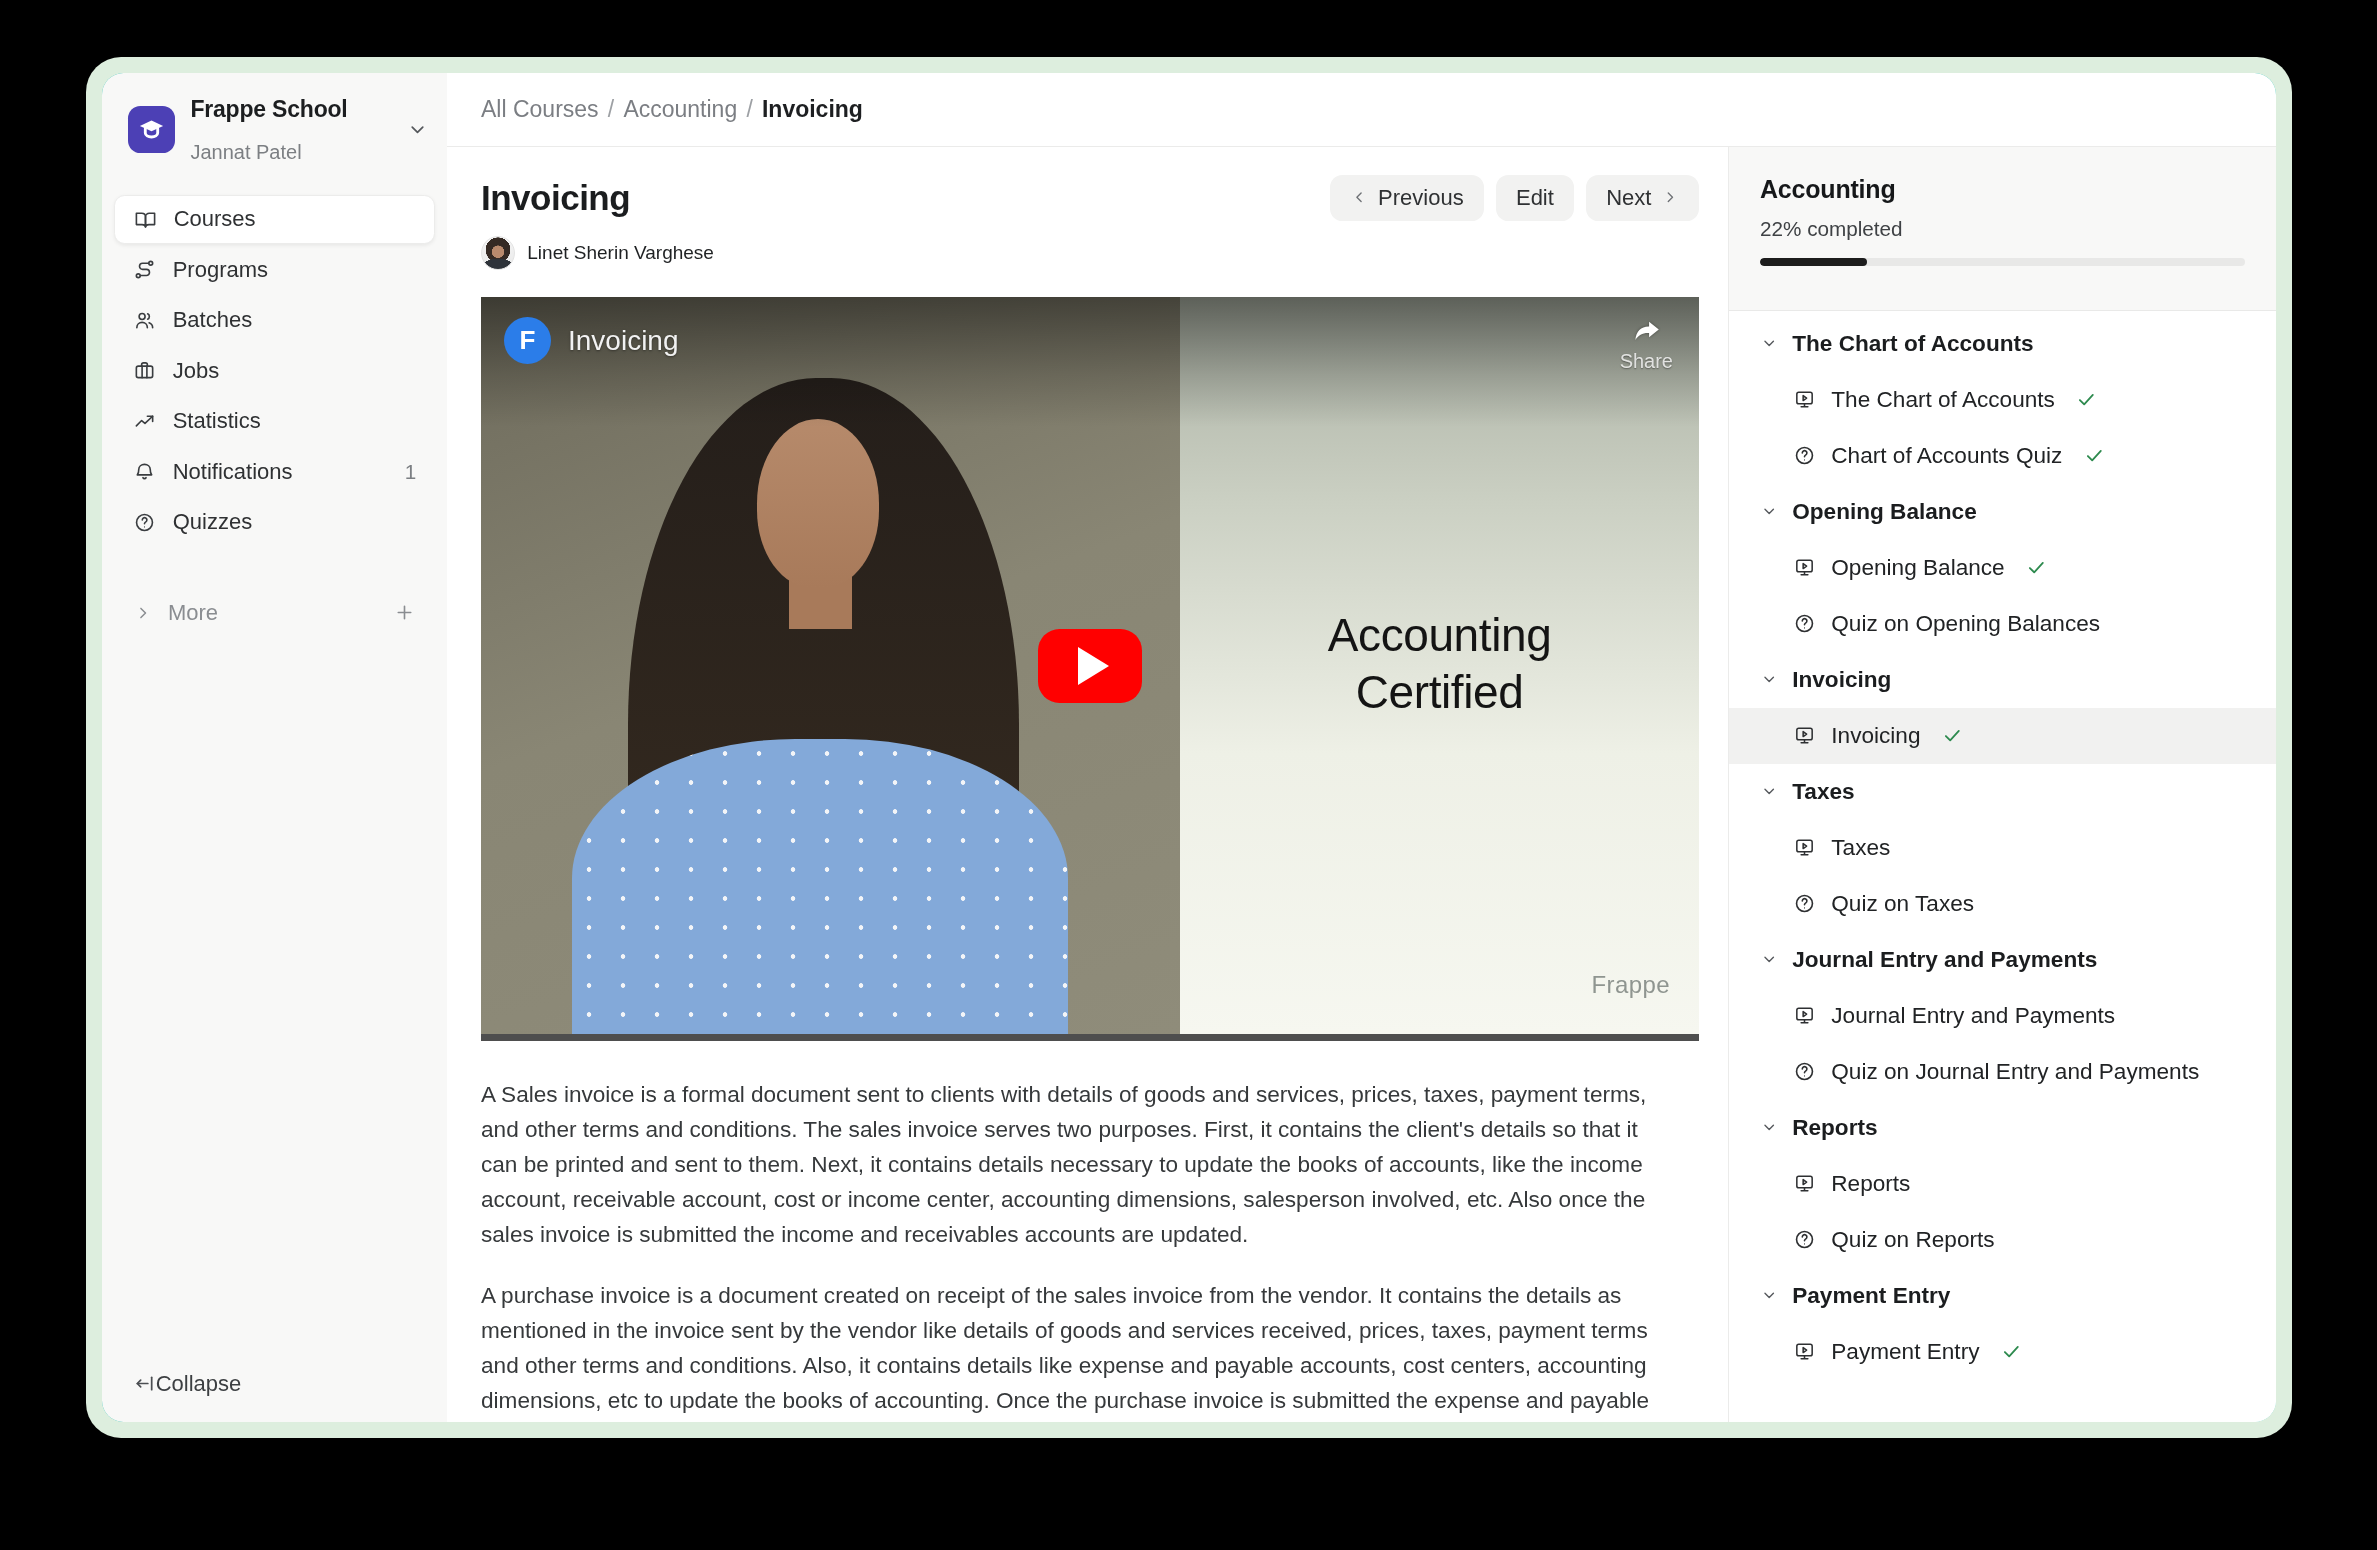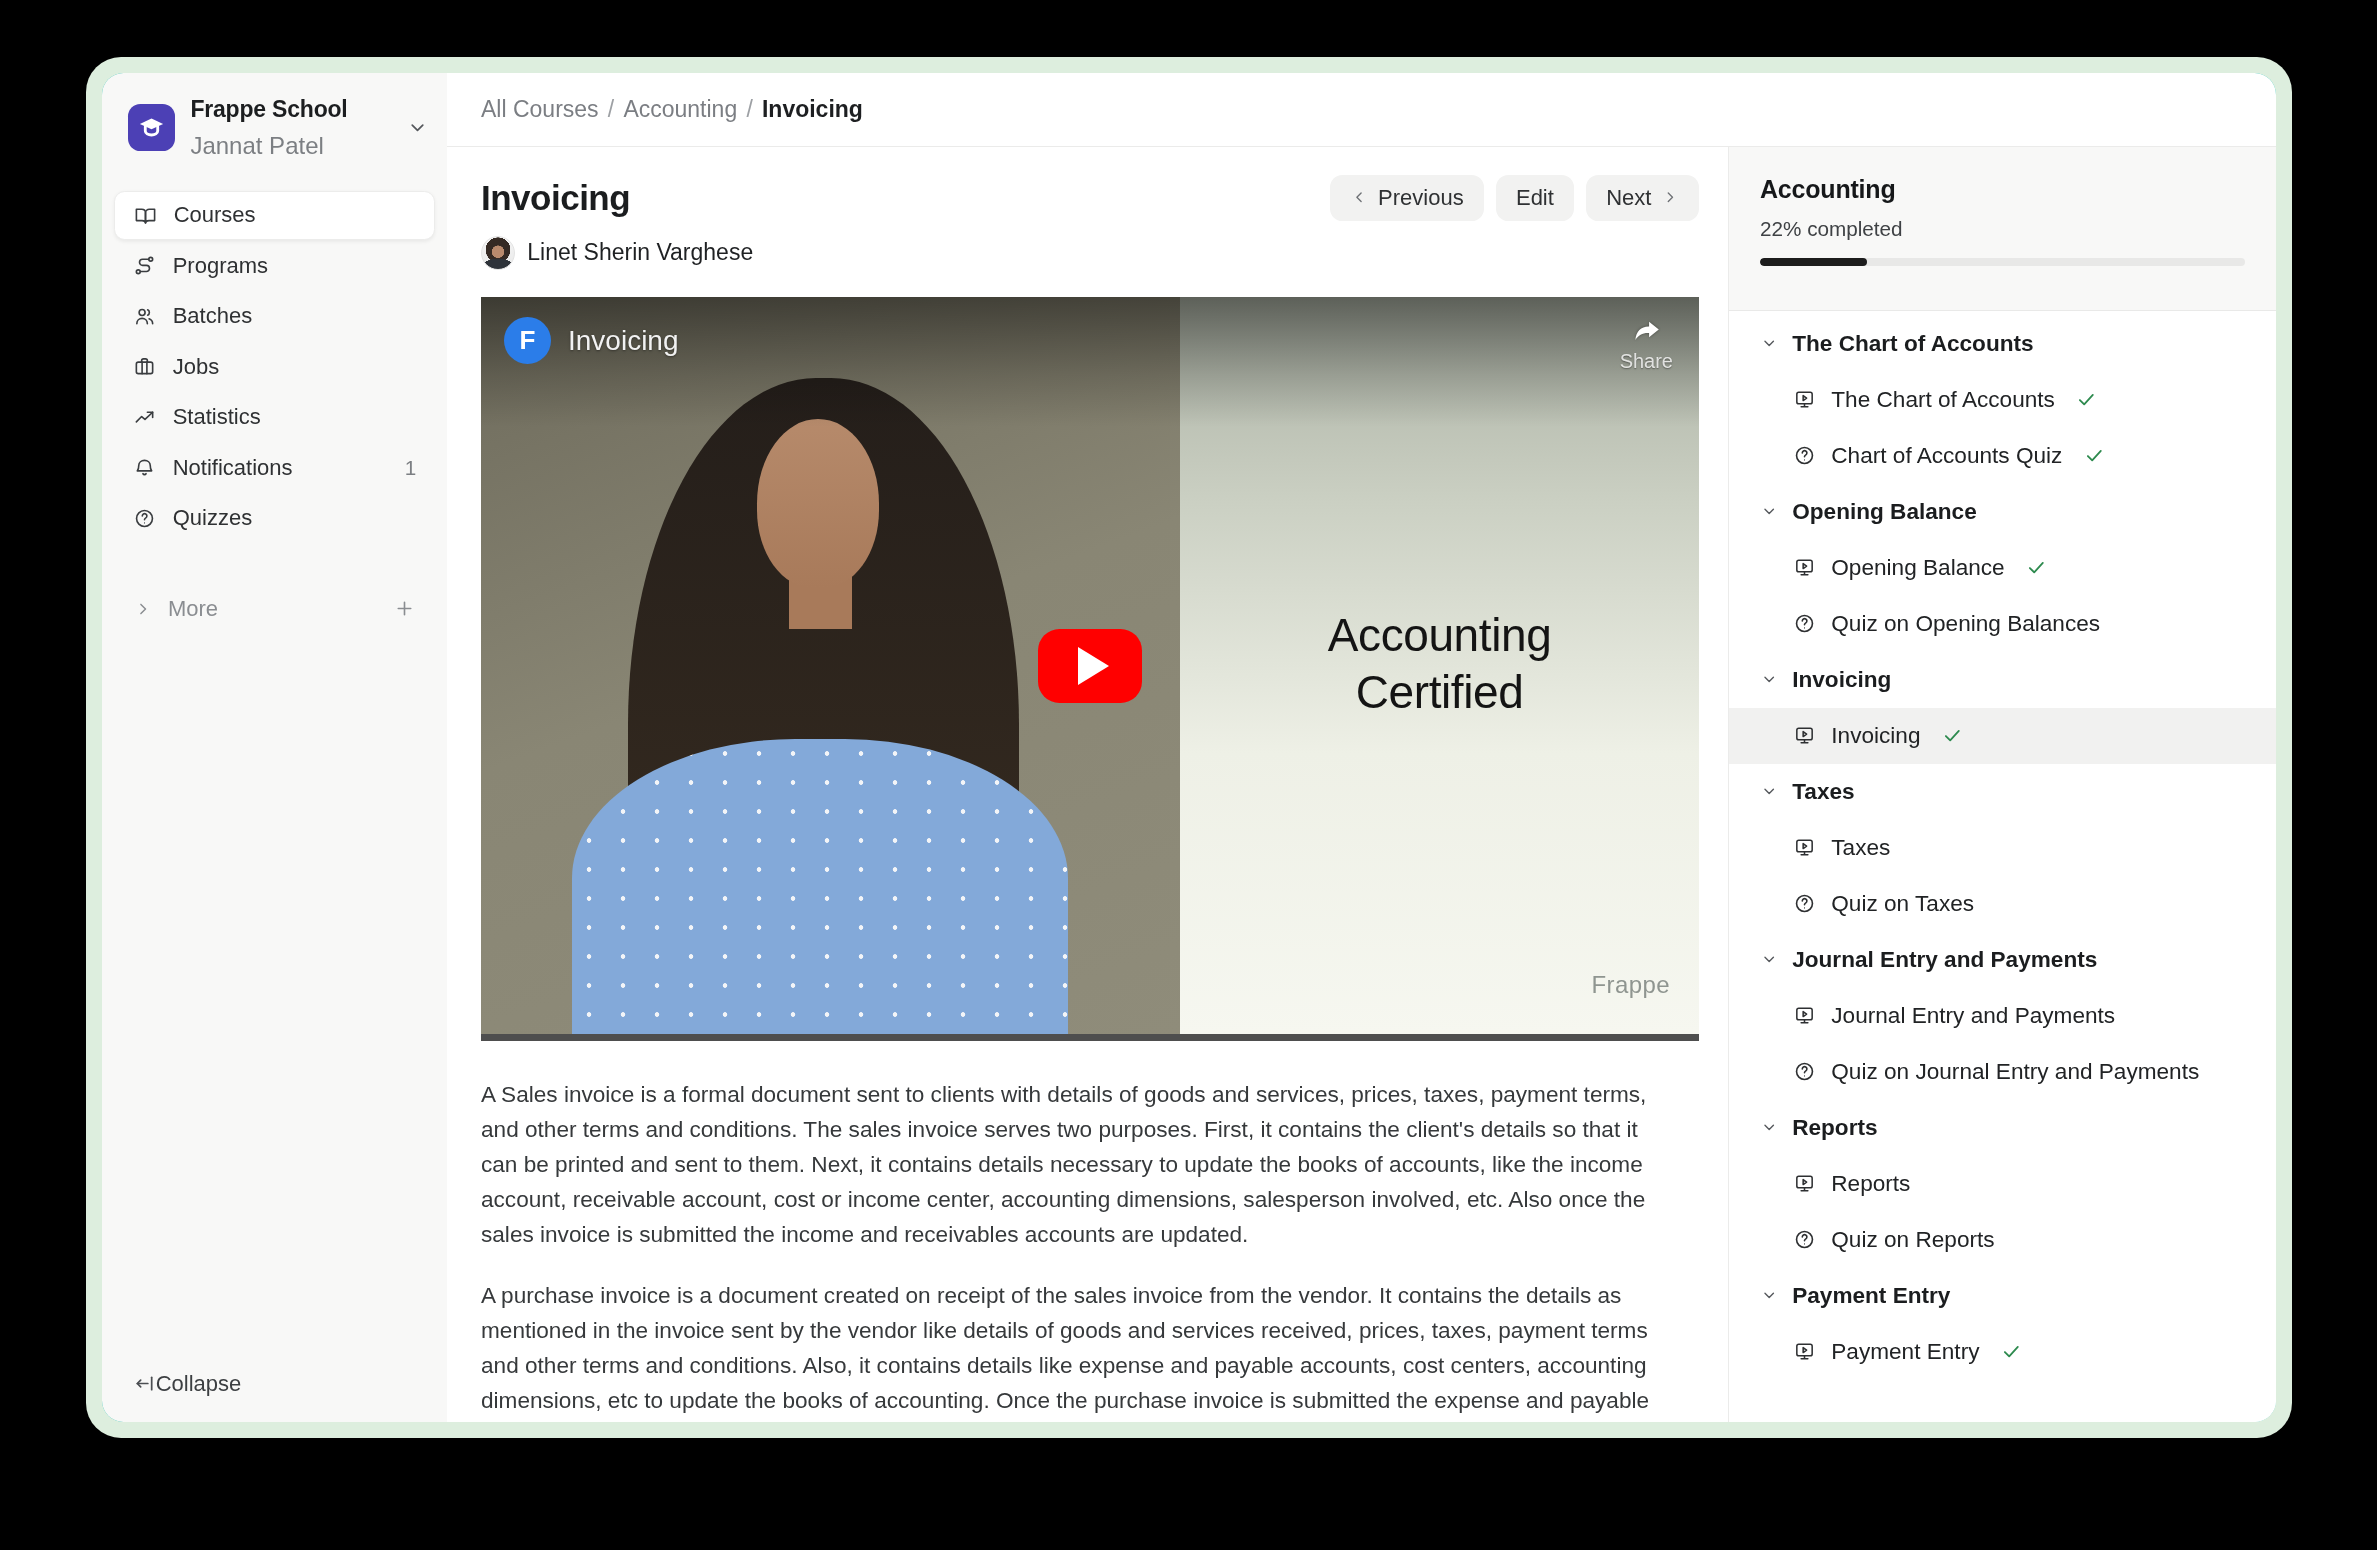--- a/index.html
+++ b/index.html
@@ -18,21 +18,21 @@
   
   .frame{position:absolute;left:86px;top:57px;width:2206px;height:1381px;background:var(--mint);border-radius:35px;padding:16px;}
   .window{width:100%;height:100%;background:#14b8a6;border-radius:21.4px;overflow:hidden;display:flex;}
 
   
   .sidebar{width:345px;flex:none;background:#F8F8F7;display:flex;flex-direction:column;padding:13.8px 12.3px 15.3px;}
   .brand{display:flex;align-items:center;gap:15.3px;padding:9.2px 6.1px 9.2px 13.8px;border-radius:10.7px;cursor:pointer;}
   .brand-logo{width:47px;height:47px;border-radius:12.3px;background:var(--brand);display:flex;align-items:center;justify-content:center;flex:none;}
   .brand-text{min-width:0;}
   .brand-title{font-size:23px;font-weight:700;color:#1C1E20;letter-spacing:-0.2px;}
-  .brand-sub{font-size:24px;color:#7C7F83;margin-top:9px;}
+  .brand-sub{font-size:20px;color:#7C7F83;margin-top:18px;}
   .brand .chev{margin-left:auto;color:#55585C;}
   .nav{margin-top:21.4px;display:flex;flex-direction:column;gap:1.5px;}
   .nav-item{height:49px;border-radius:10.7px;display:flex;align-items:center;gap:17px;padding:0 18.4px;color:#36383A;cursor:pointer;}
   .nav-item .icon{color:#3A3D40;}
   .nav-label{font-size:22px;color:#2F3133;white-space:nowrap;}
   .nav-item.active{background:#fff;border:0.8px solid #ECECEB;box-shadow:0 1.5px 3.8px rgba(0,0,0,.06);}
   .nav-badge{margin-left:auto;font-size:20.7px;color:#7C7F83;}
   .more-row{margin-top:44px;height:44px;display:flex;align-items:center;gap:15.3px;padding:0 18.4px;cursor:pointer;}
   .more-row .icon{color:#8A8D91;}
   .more-label{font-size:22px;color:#8A8D91;}
@@ -56,21 +56,21 @@
   .actions{margin-left:auto;display:flex;gap:12.3px;}
   .actions button{border:none;background:#F2F2F1;border-radius:12.3px;height:46px;padding:0 20px;display:flex;align-items:center;gap:9.2px;font-size:22px;color:#2F3133;cursor:pointer;}
   .actions .icon{color:#6F7276;}
   .author{margin-top:15.3px;display:flex;align-items:center;gap:12.3px;}
   .author-avatar{width:34px;height:34px;border-radius:50%;border:0.8px solid #E3E3E3;flex:none;
     background:
       radial-gradient(ellipse 62% 45% at 50% 112%, #2E333A 98%, rgba(0,0,0,0) 100%),
       radial-gradient(circle at 50% 46%, #B98A6D 0 26%, rgba(0,0,0,0) 27%),
       radial-gradient(circle at 50% 40%, #352A24 0 49%, rgba(0,0,0,0) 50%),
       linear-gradient(#F4F4F4,#E9E9E9);}
-  .author-name{font-size:23px;color:#1F2123;}
+  .author-name{font-size:19px;color:#1F2123;}
 
   
   .video{position:relative;margin-top:27.6px;width:1218px;height:744px;background:#222;overflow:hidden;cursor:pointer;}
   .v-photo{position:absolute;left:0;top:0;width:57.4%;height:calc(100% - 7.7px);overflow:hidden;
     background:linear-gradient(160deg,#6D6A5B 0%,#898674 48%,#8F8C7A 100%);}
   .v-hair{position:absolute;left:21%;top:11%;width:56%;height:98%;border-radius:48% 48% 42% 42%;
     background:linear-gradient(#241E1A,#33291F 65%,#3B2D22);}
   .v-face{position:absolute;left:39.5%;top:16.5%;width:17.5%;height:23%;border-radius:50% 50% 46% 46%;
     background:linear-gradient(#B68A6B,#A87A5A);}
   .v-neck{position:absolute;left:44%;top:37%;width:9%;height:8%;background:#A87A5A;}

